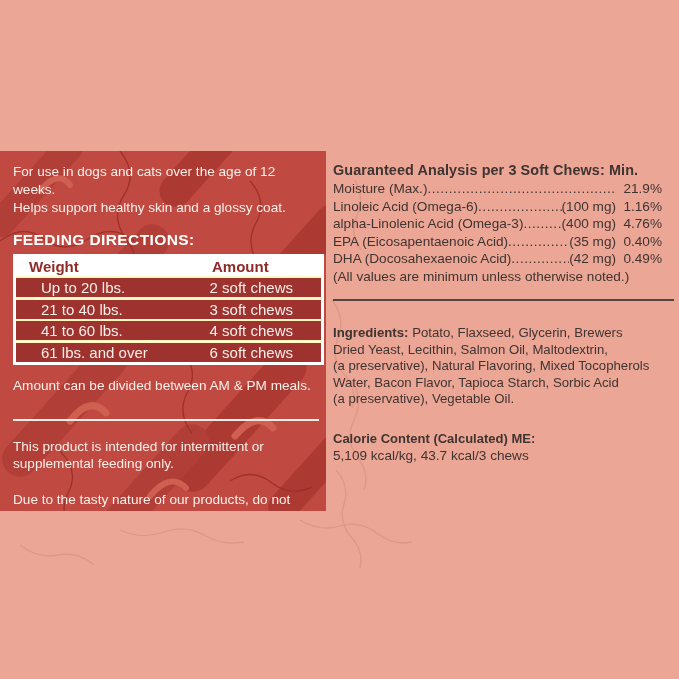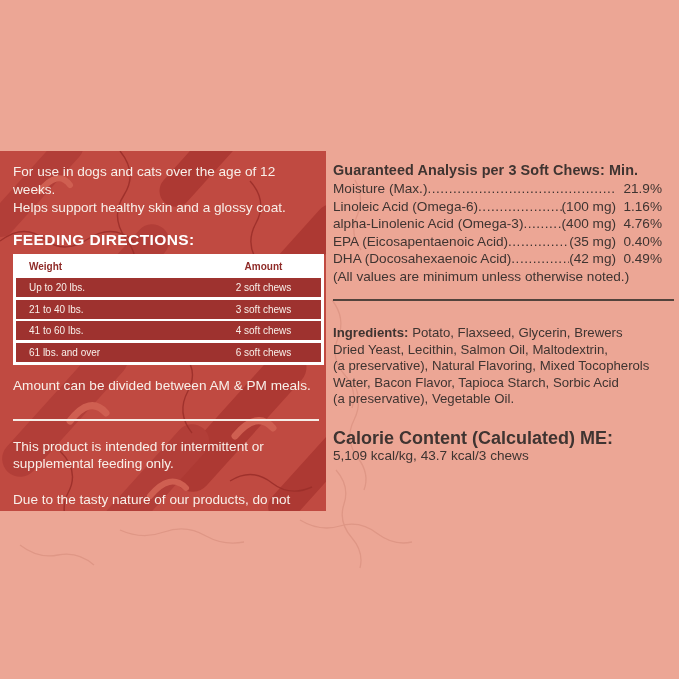--- a/index.html
+++ b/index.html
@@ -25,27 +25,27 @@
     padding:12px 8px 0 13px;
     color:#f8efe9;
     font-size:13.6px; line-height:18px;
   }
   .fd-heading {
     color:#ffffff; font-weight:bold; font-size:15.5px; letter-spacing:.4px;
     line-height:18px;
   }
   .fd-table {
     margin-top:5px; width:305px;
-    background:#ffffff; border:3px solid #ffffff;
-    font-size:10px; line-height:15px;
+    background:#fef9c3; border:3px solid #ffffff;
+    font-size:15px; line-height:15px;
   }
   .fd-head { display:flex; background:#ffffff; color:#8f2b28; font-weight:bold; padding:2px 0; }
-  .fd-row  { display:flex; background:#9e322f; color:#f8efe9; padding:2px 0; margin-top:2.5px; }
+  .fd-row  { display:flex; background:#9e322f; color:#f8efe9; padding:2px 12px; margin-top:2.5px; }
   .col-w { flex:0 0 60%; padding-left:13px; }
-  .col-a { flex:1; text-align:center; padding-right:6px; }
+  .col-a { flex:1; text-align:left; padding-right:6px; }
   .ampm { margin-top:12px; }
   .white-rule {
     margin-top:24px; margin-right:0;
     border:0; border-top:2.5px solid #f6ede7; width:306px;
   }
   .note { margin-top:17px; width:312px; line-height:17px; }
   .note + .note { margin-top:19px; }
 
   
   .right-col {
@@ -60,21 +60,21 @@
   .ga-amt { white-space:nowrap; }
   .ga-pct { white-space:nowrap; min-width:42px; text-align:right; margin-left:4px; }
   .ga-footnote { line-height:17.5px; }
   .dark-rule {
     border:0; border-top:2px solid #53433c;
     margin:14px 0 24px 0; width:341px;
   }
   .ingredients { font-size:13.2px; line-height:16.5px; }
   .ingredients .bold { font-weight:bold; }
   .ingredients div { white-space:nowrap; }
-  .cal-heading { margin-top:22px; font-weight:bold; font-size:18px; line-height:17px; }
+  .cal-heading { margin-top:22px; font-weight:bold; font-size:13px; line-height:17px; }
   .cal-value { line-height:17px; font-size:13.6px; }
 </style>
 </head>
 <body>
 
 <div class="stage">
 
   <svg class="faint-pattern" viewBox="0 0 679 679">
     <g fill="none" stroke="#db9281" stroke-width="1.3" opacity="0.75">
       <path d="M332 300 q 14 18 6 38 q -8 20 6 36 q 14 16 8 34"></path>

